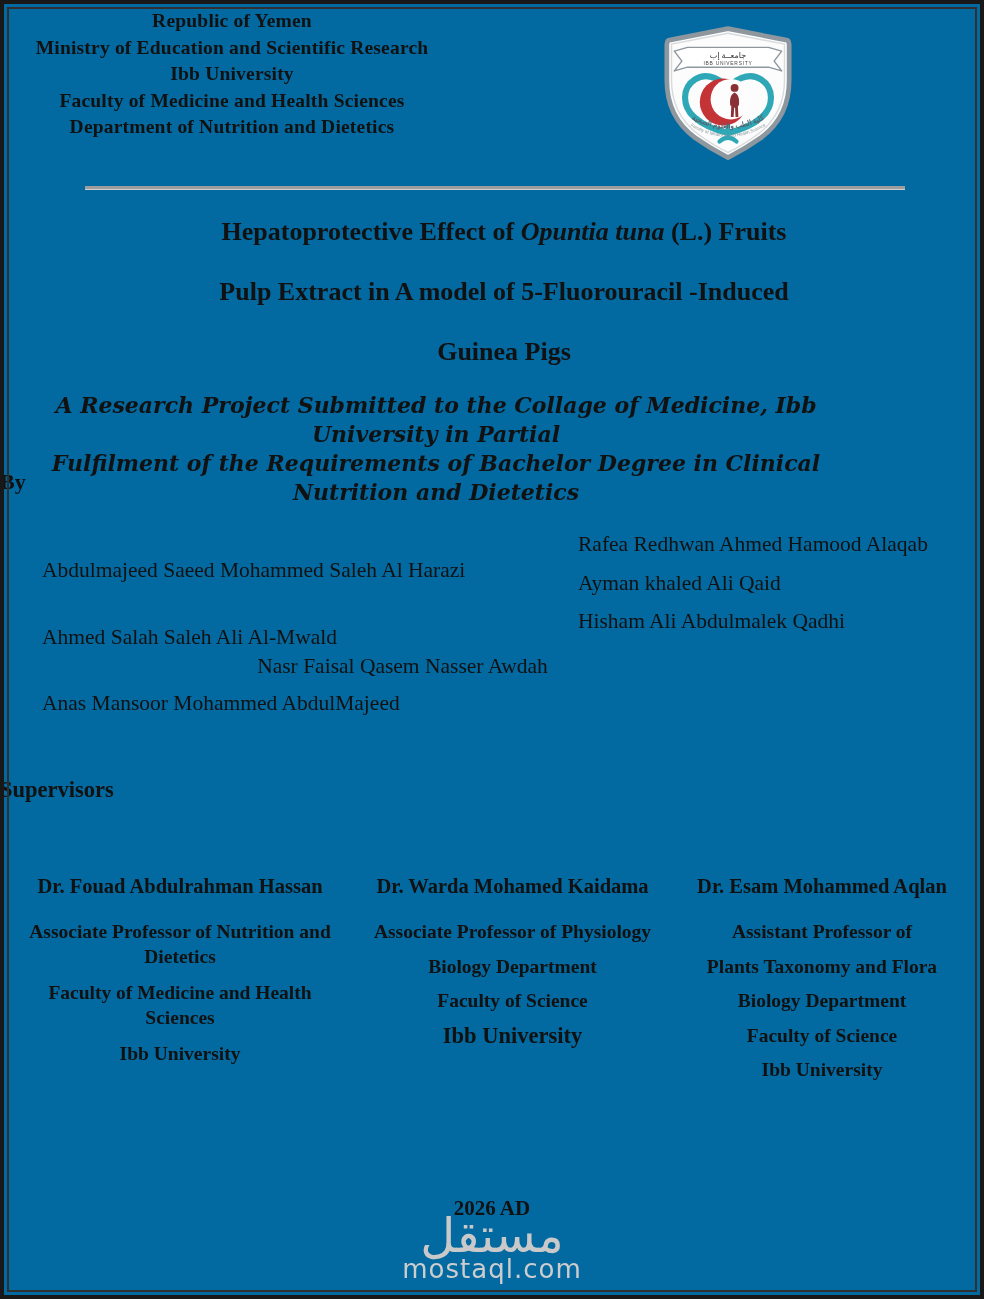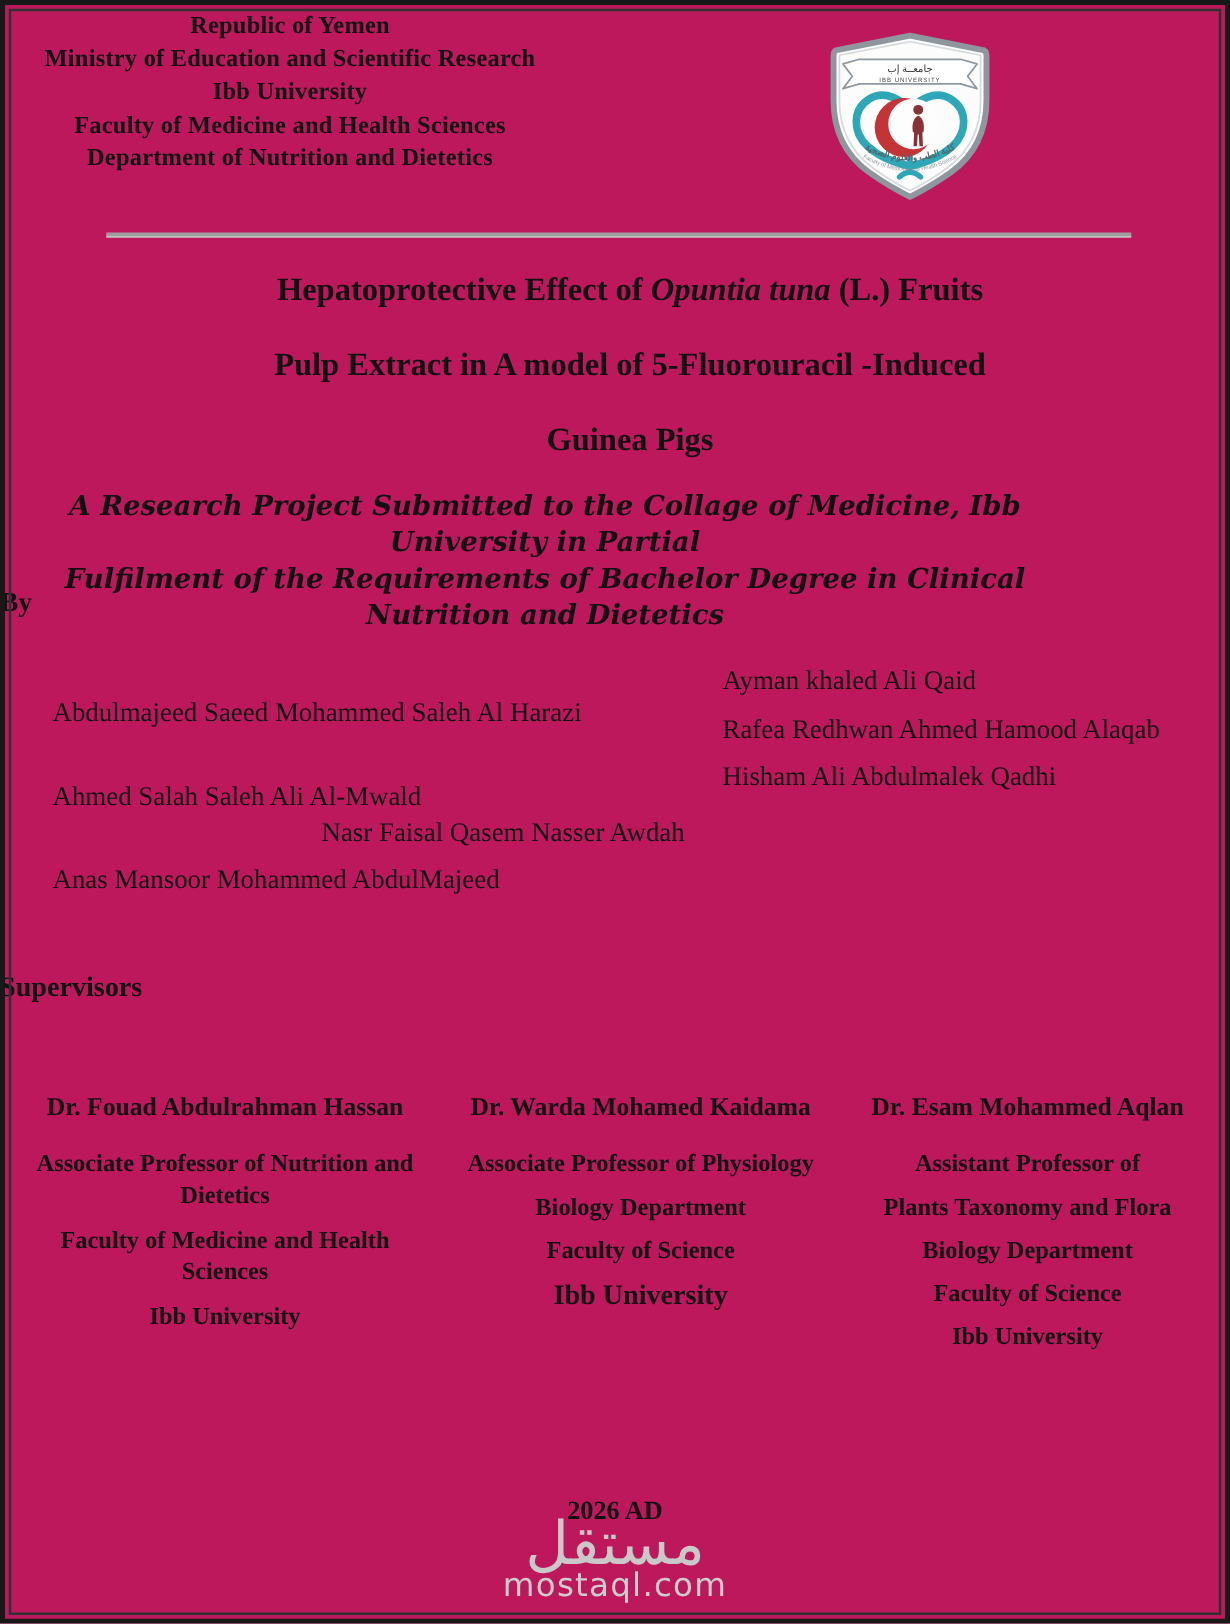--- a/index.html
+++ b/index.html
@@ -1,17 +1,17 @@
 <!DOCTYPE html>
 <html><head>
 <meta charset="utf-8">
 <style>
   html,body { margin:0; padding:0; background:#fff; }
   .page {
-    position:relative; width:984px; height:1299px; background:#be185d;
+    position:relative; width:984px; height:1299px; background:#0369a1;
     font-family:"Liberation Serif", serif; color:#111; overflow:hidden;
   }
   .border-outer { position:absolute; inset:0; border:4px solid #181818; pointer-events:none; z-index:5; }
   .border-inner { position:absolute; inset:7px; border:2px solid #303030; pointer-events:none; z-index:5; }
 
   .header-block {
     position:absolute; left:6px; top:8px; width:452px;
     text-align:center; font-weight:bold; font-size:19.5px; line-height:26.5px;
     letter-spacing:0.2px;
   }
@@ -125,22 +125,22 @@
   </div>
 
   <div class="by-label">By</div>
 
   <div class="authors-left">
     <div class="author-row">Abdulmajeed Saeed Mohammed Saleh Al Harazi</div>
     <div class="author-row">Ahmed Salah Saleh Ali Al-Mwald</div>
     <div class="author-row">Anas Mansoor Mohammed AbdulMajeed</div>
   </div>
   <div class="authors-right">
+    <div class="author-row">Rafea Redhwan Ahmed Hamood Alaqab</div>
     <div class="author-row">Ayman khaled Ali Qaid</div>
-    <div class="author-row">Rafea Redhwan Ahmed Hamood Alaqab</div>
     <div class="author-row">Hisham Ali Abdulmalek Qadhi</div>
   </div>
   <div class="author-centered">Nasr Faisal Qasem Nasser Awdah</div>
 
   <div class="supervisors-heading">Supervisors</div>
 
   <div class="sup-col sup-col1">
     <div class="sup-name">Dr. Fouad Abdulrahman Hassan</div>
     <div class="sup-line">Associate Professor of Nutrition and Dietetics</div>
     <div class="sup-line">Faculty of Medicine and Health Sciences</div>

